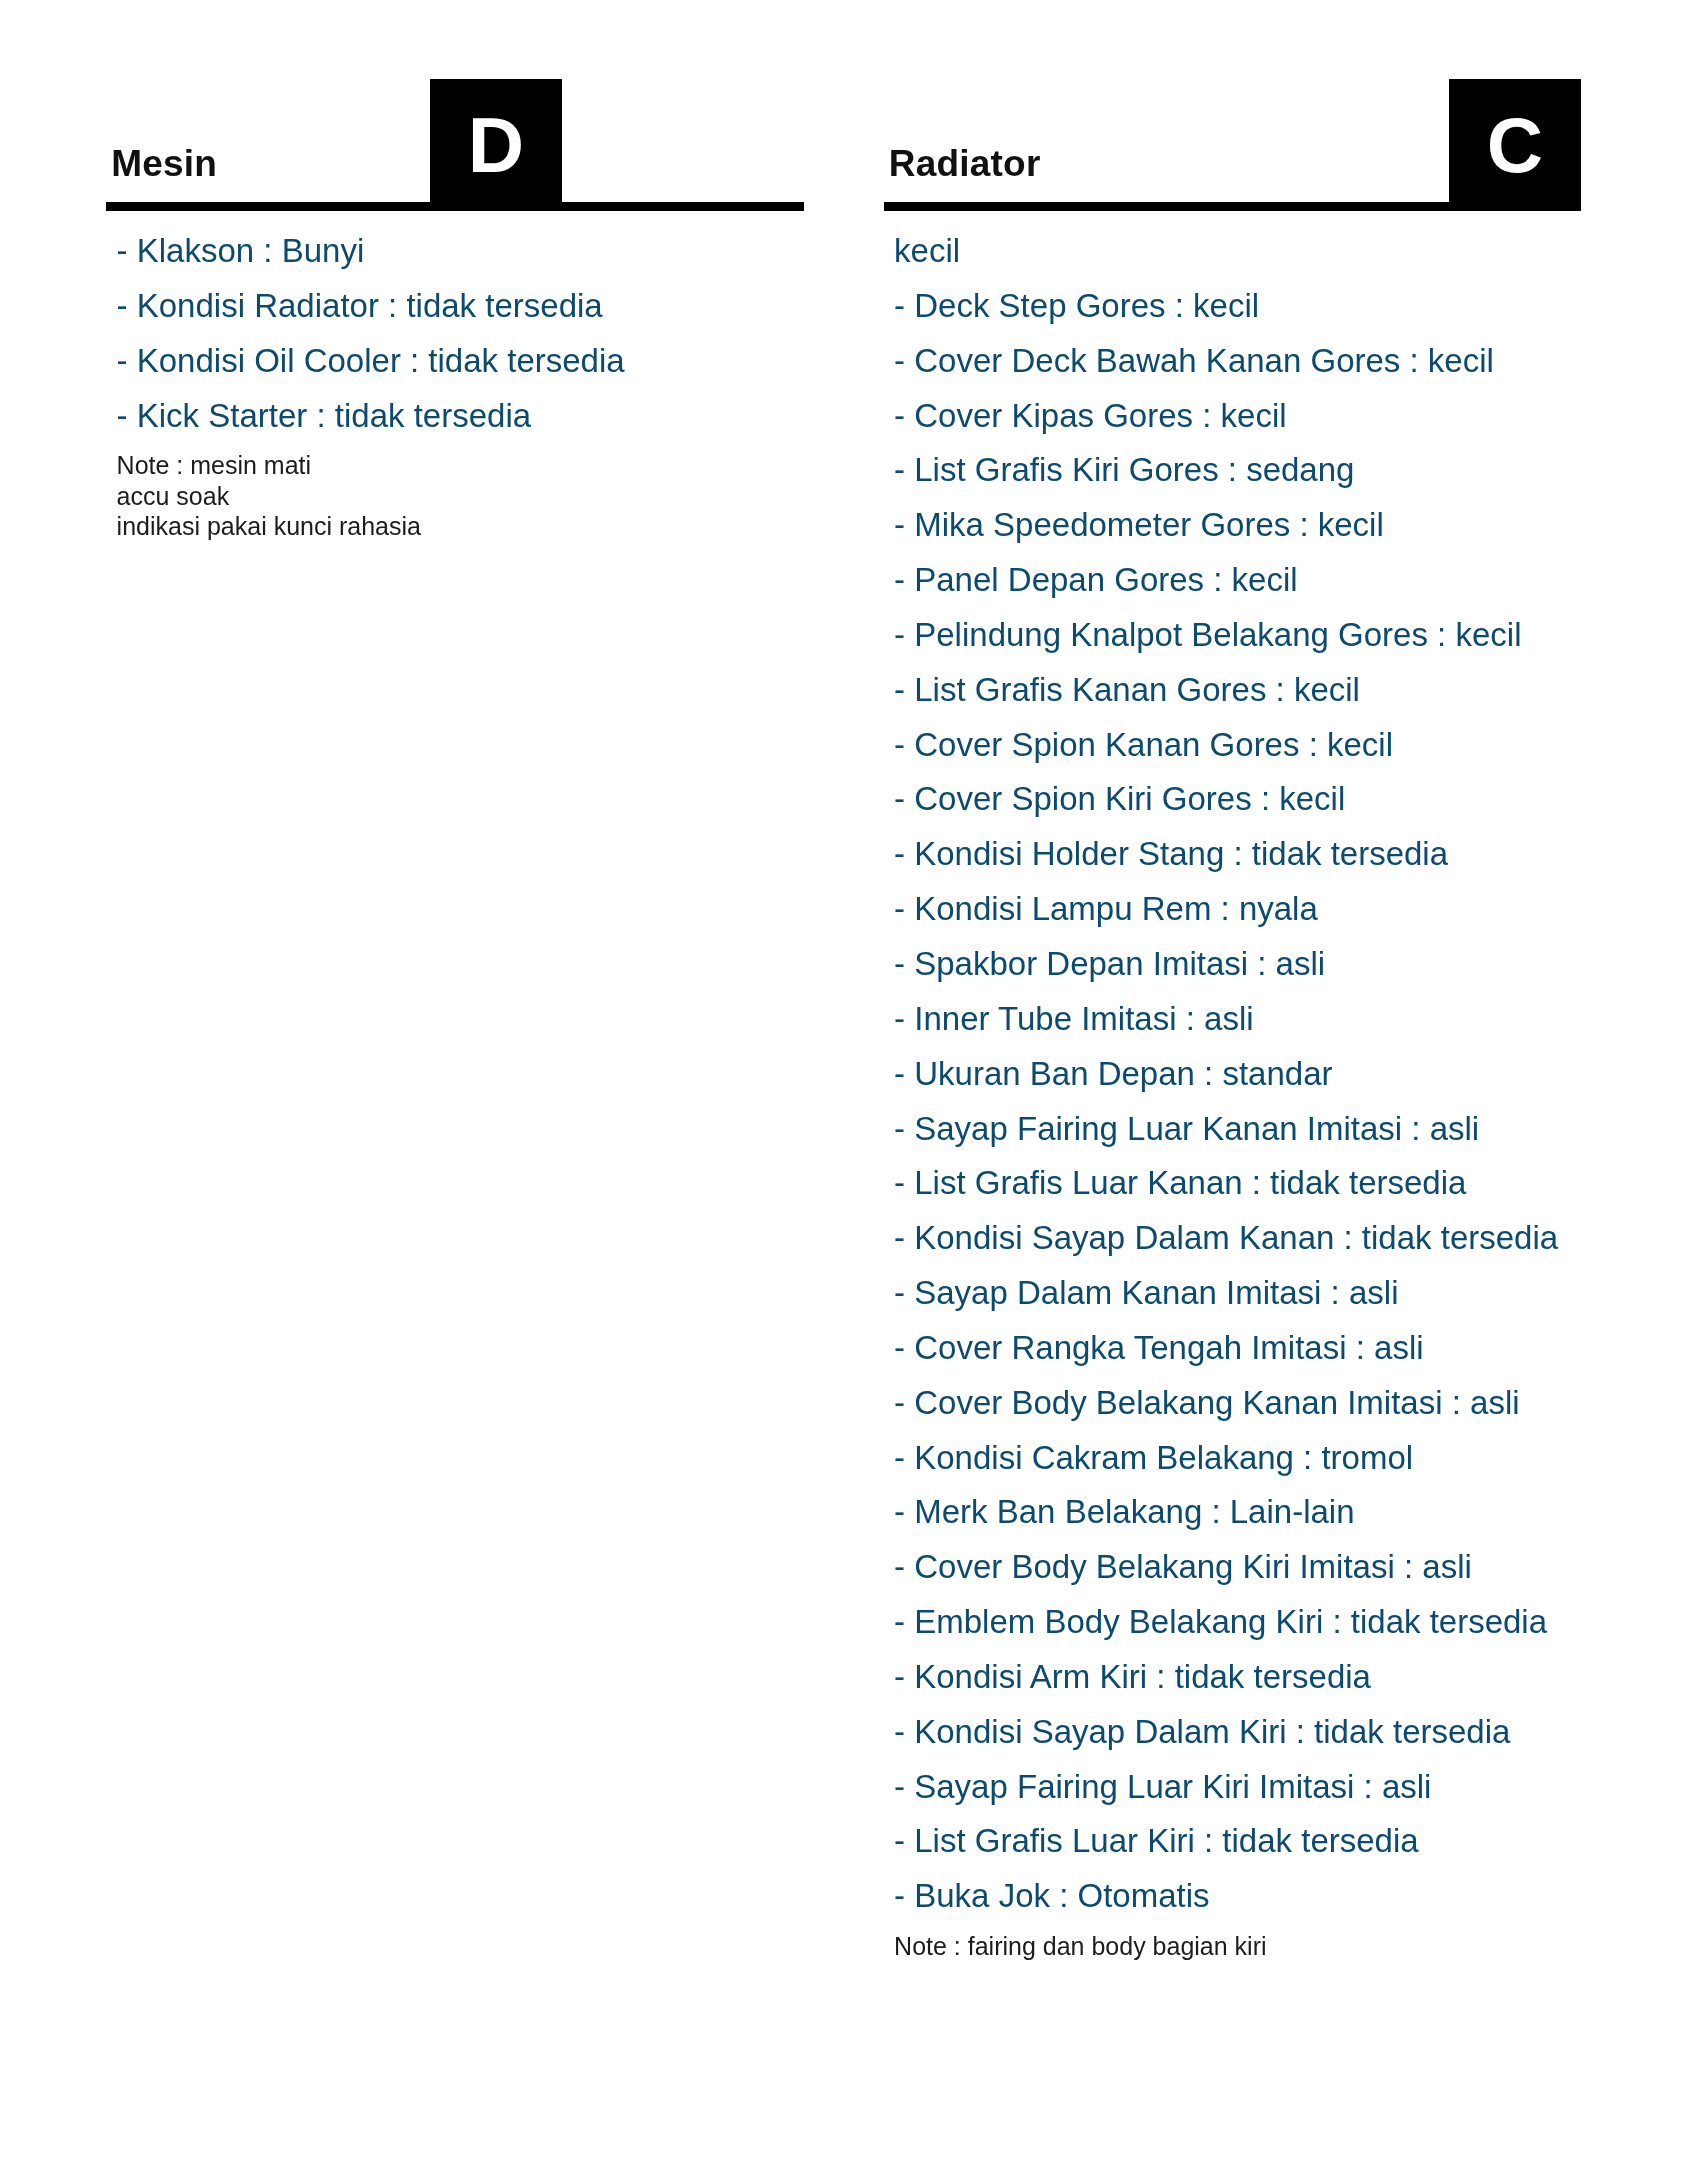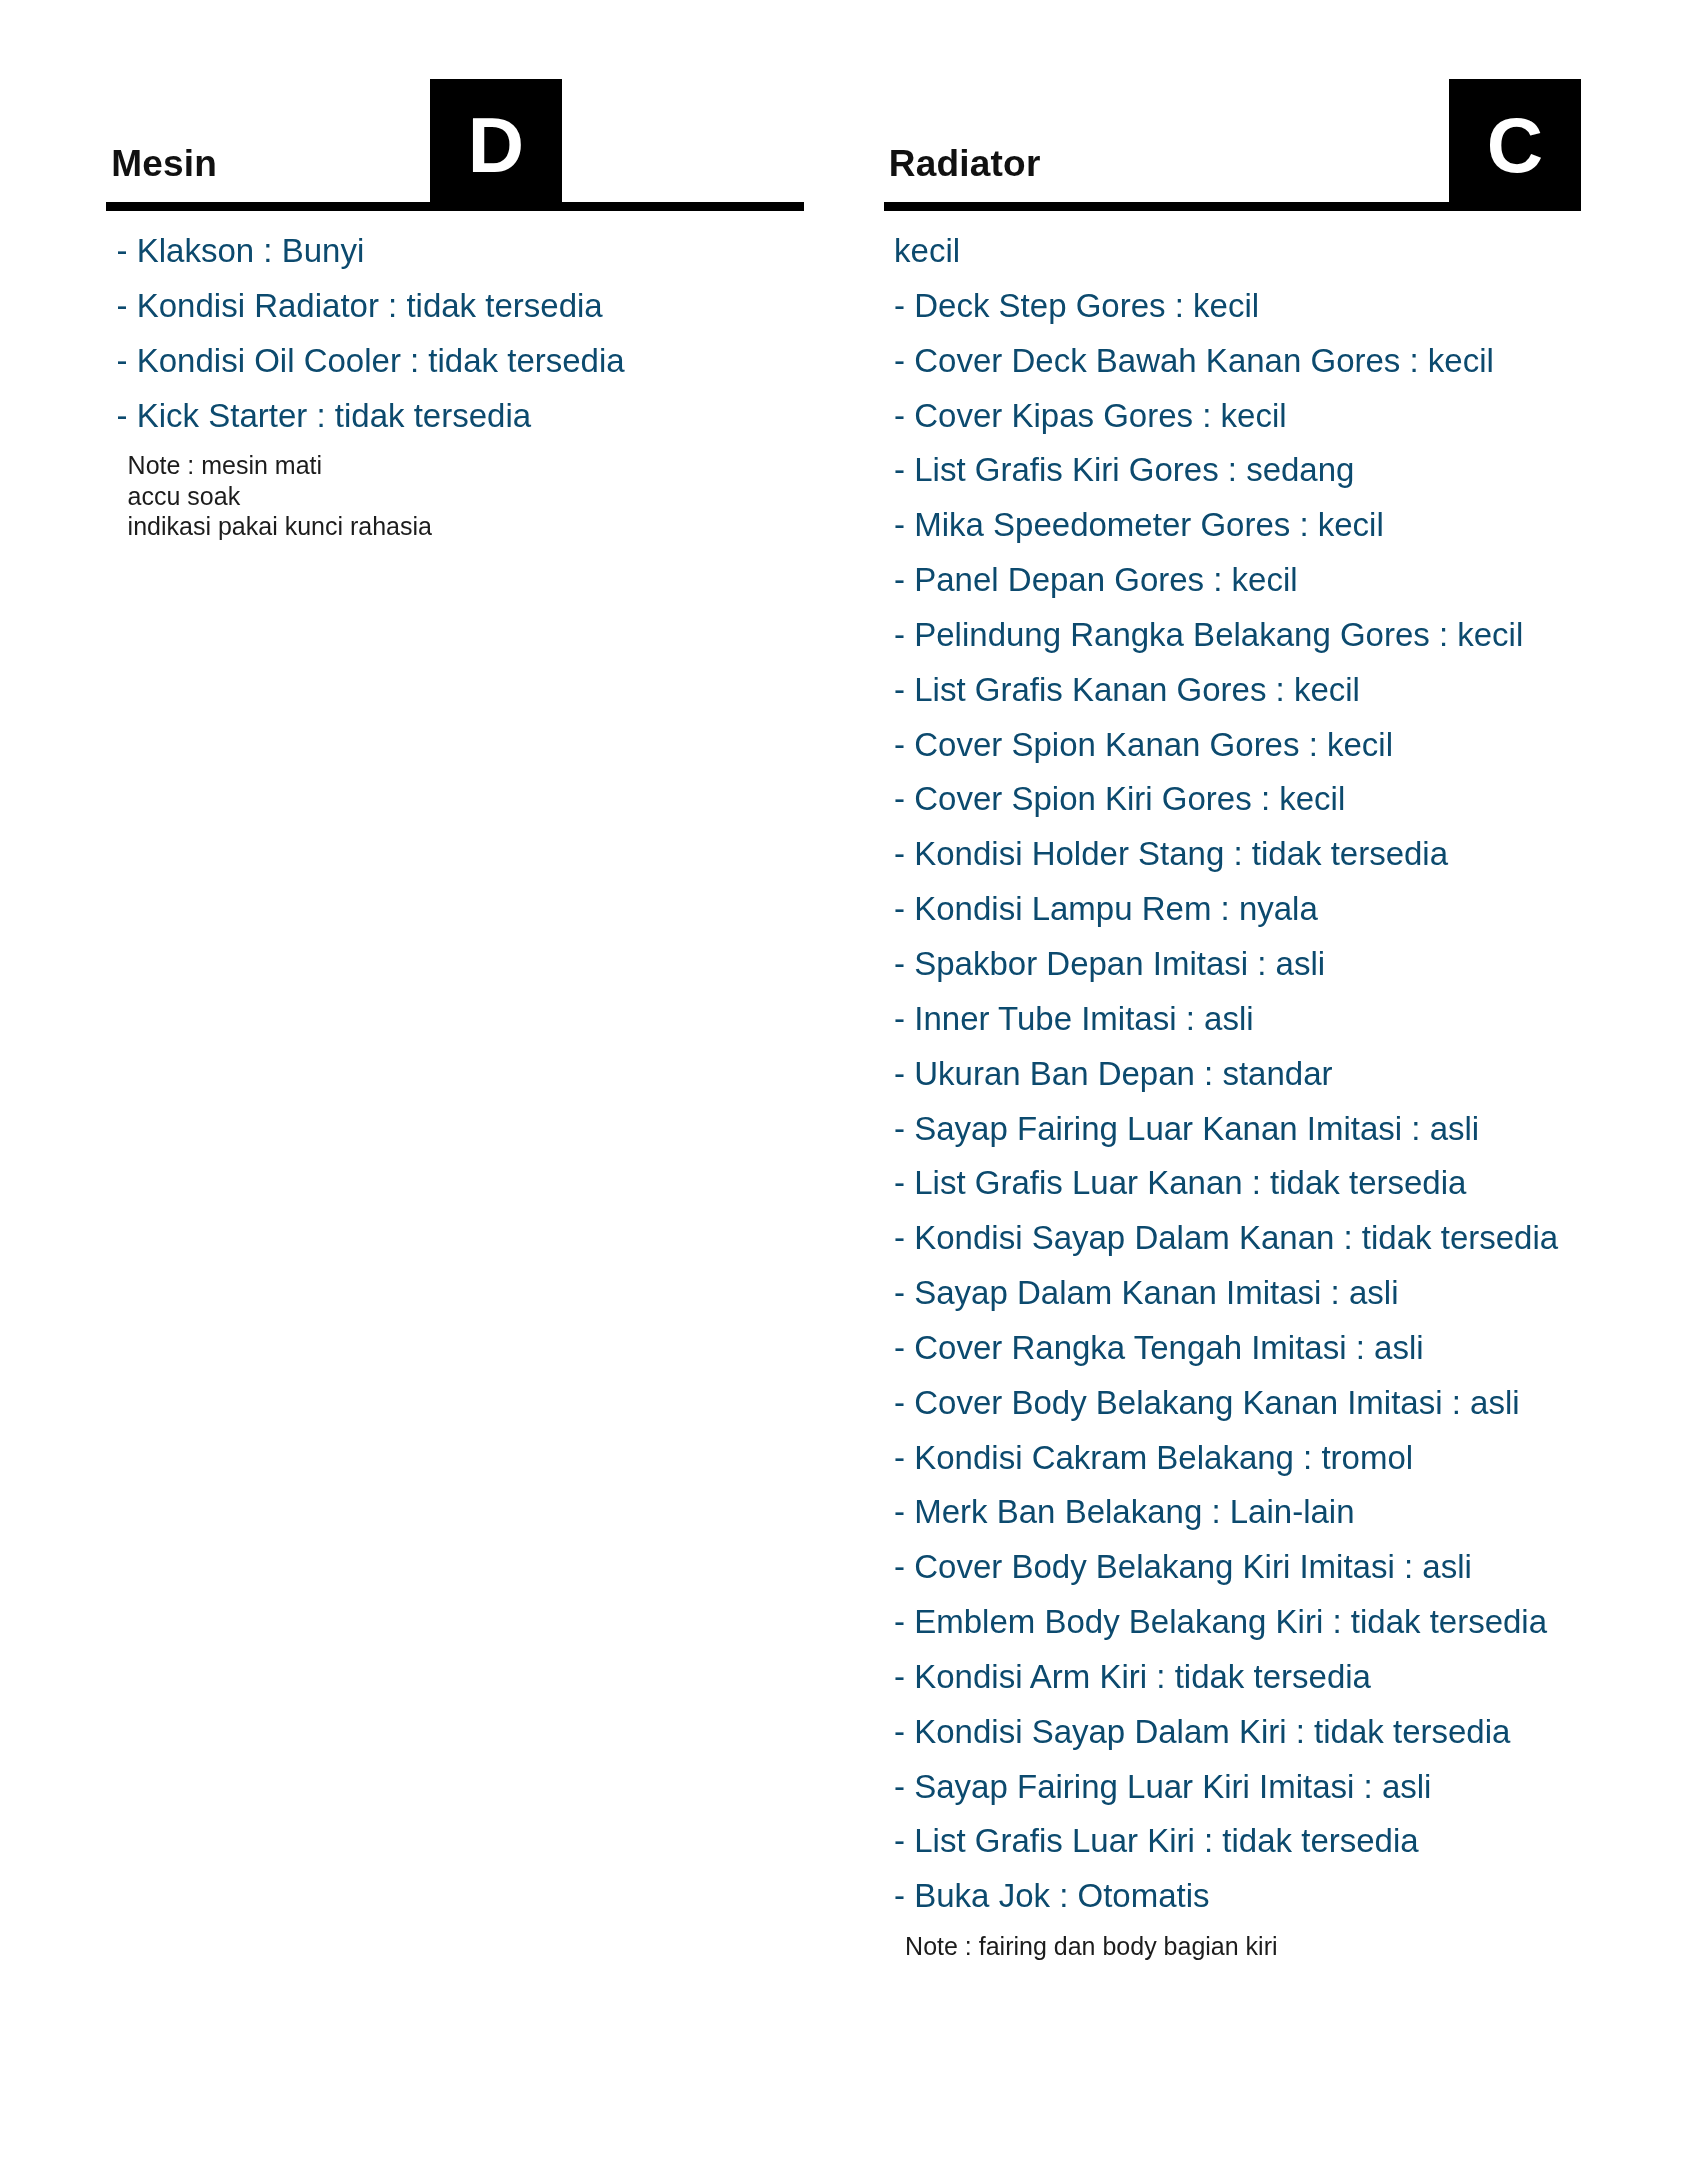--- a/index.html
+++ b/index.html
@@ -85,21 +85,21 @@
     margin: 0 0 14.6px 0;
     max-width: 701px;
   }
   .col-left .item { padding-left: 10.6px; }
   .col-right .item { padding-left: 10.6px; }
 
   .note {
     font-size: 25px;
     line-height: 1.22;
     color: #1c1c1c;
-    margin: 11px;
+    margin: 0;
     white-space: pre-line;
     padding-left: 10.6px;
   }
 </style>
 </head>
 <body>
 
 <div class="page">
   <div class="columns">
 
@@ -127,21 +127,21 @@
         <div class="sec-rule"></div>
       </div>
       <div class="items">
         <p class="item">kecil</p>
         <p class="item">- Deck Step Gores : kecil</p>
         <p class="item">- Cover Deck Bawah Kanan Gores : kecil</p>
         <p class="item">- Cover Kipas Gores : kecil</p>
         <p class="item">- List Grafis Kiri Gores : sedang</p>
         <p class="item">- Mika Speedometer Gores : kecil</p>
         <p class="item">- Panel Depan Gores : kecil</p>
-        <p class="item">- Pelindung Rangka Belakang Gores : kecil</p>
+        <p class="item">- Pelindung Knalpot Belakang Gores : kecil</p>
         <p class="item">- List Grafis Kanan Gores : kecil</p>
         <p class="item">- Cover Spion Kanan Gores : kecil</p>
         <p class="item">- Cover Spion Kiri Gores : kecil</p>
         <p class="item">- Kondisi Holder Stang : tidak tersedia</p>
         <p class="item">- Kondisi Lampu Rem : nyala</p>
         <p class="item">- Spakbor Depan Imitasi : asli</p>
         <p class="item">- Inner Tube Imitasi : asli</p>
         <p class="item">- Ukuran Ban Depan : standar</p>
         <p class="item">- Sayap Fairing Luar Kanan Imitasi : asli</p>
         <p class="item">- List Grafis Luar Kanan : tidak tersedia</p>

